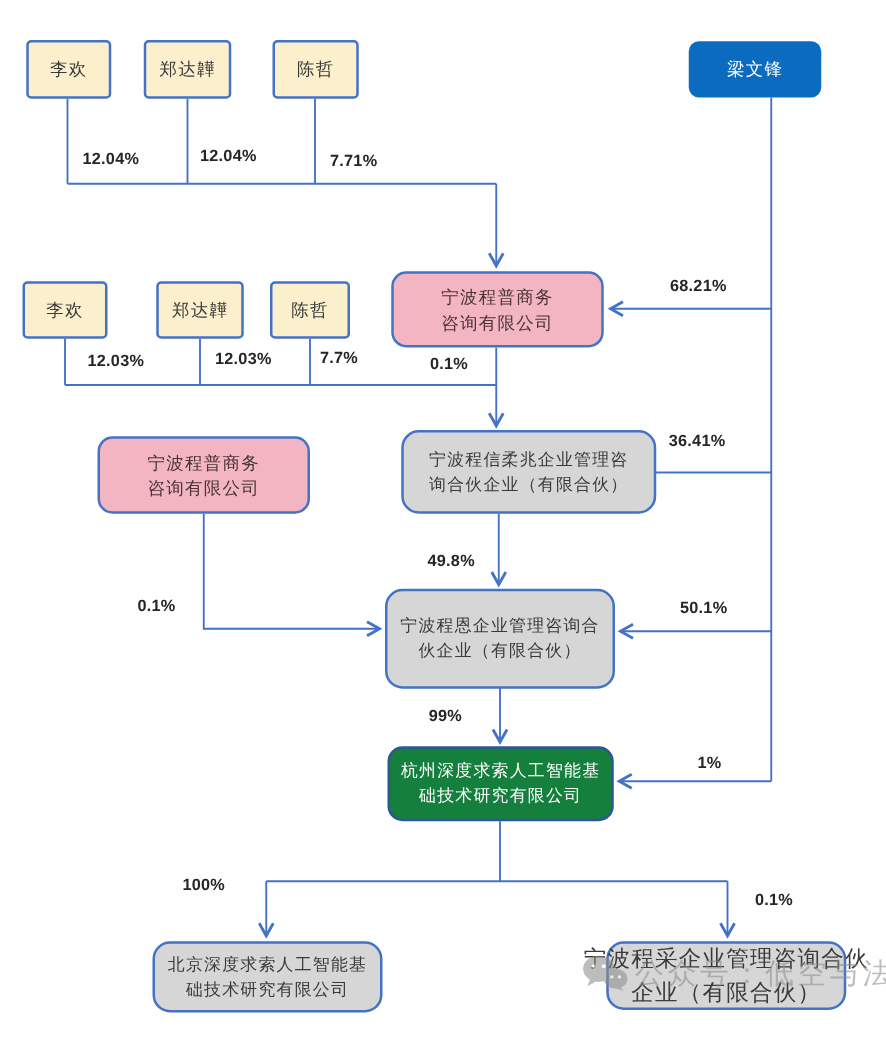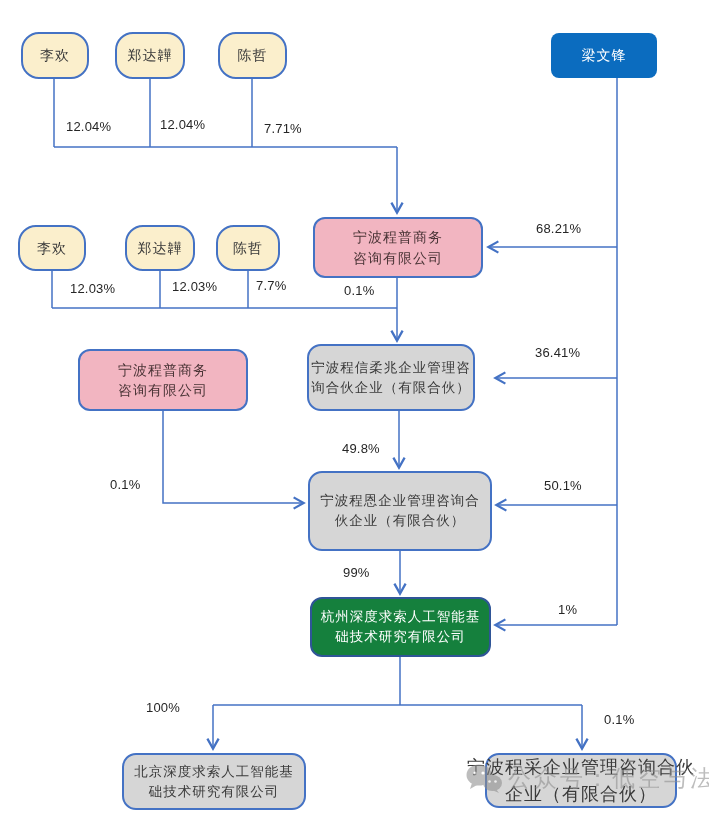--- a/index.html
+++ b/index.html
@@ -20,21 +20,21 @@
     border-radius:10px;
     line-height:1.45;
     letter-spacing:1px;
   }
   .node .ln{white-space:nowrap;}
   .person{
     background:#fbefcc;
     border:2px solid #4472c4;
     color:#3a3a3a;
     font-size:14px;
-    border-radius:18px;
+    border-radius:4px;
   }
   .holding{
     background:#f2b5c1;
     border:2px solid #4472c4;
     color:#4a3436;
     font-size:14px;
     border-radius:12px;
     text-align:center;
   }
   .partnership{
@@ -55,21 +55,21 @@
   .founder{
     background:#0b6cbf;
     border:none;
     color:#ffffff;
     font-size:14px;
     border-radius:8px;
   }
   .pct{
     position:absolute;
     font-size:13px;
-    font-weight:400;
+    font-weight:700;
     color:#262626;
     white-space:nowrap;
     letter-spacing:0.2px;
   }
   #watermark{
     position:absolute;
     left:466px;top:763px;
     display:flex;align-items:center;gap:6px;
     opacity:0.58;
     pointer-events:none;
@@ -157,21 +157,21 @@
   <div class="node holding" style="left:313px;top:217px;width:170px;height:61px">
     <div class="ln">宁波程普商务</div>
     <div class="ln">咨询有限公司</div>
   </div>
 
   <div class="node holding" style="left:78px;top:349px;width:170px;height:62px">
     <div class="ln">宁波程普商务</div>
     <div class="ln">咨询有限公司</div>
   </div>
 
-  <div class="node partnership" style="left:307px;top:344px;width:168px;height:67px">
+  <div class="node partnership" style="left:321px;top:344px;width:204px;height:67px">
     <div class="ln">宁波程信柔兆企业管理咨</div>
     <div class="ln">询合伙企业（有限合伙）</div>
   </div>
 
   <div class="node partnership" style="left:308px;top:471px;width:184px;height:80px">
     <div class="ln">宁波程恩企业管理咨询合</div>
     <div class="ln">伙企业（有限合伙）</div>
   </div>
 
   <div class="node deepseek" style="left:310px;top:597px;width:181px;height:60px">

